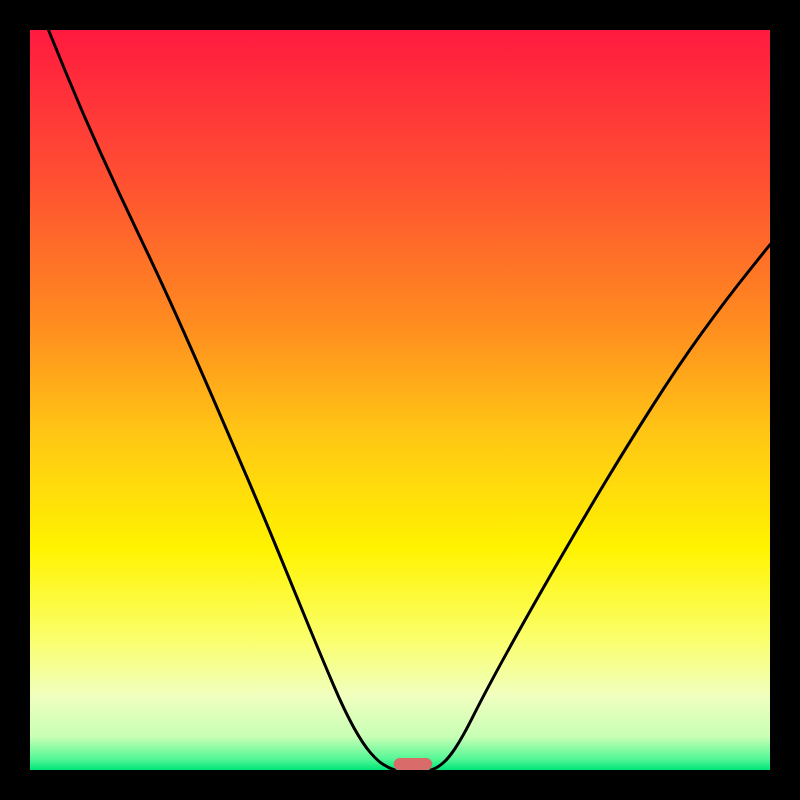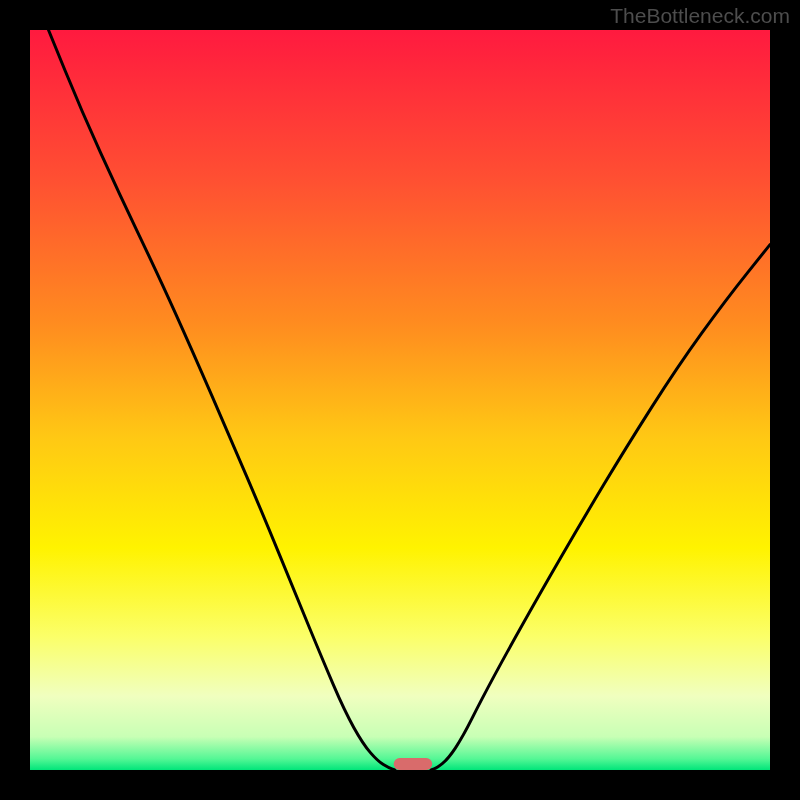--- a/index.html
+++ b/index.html
@@ -47,14 +47,13 @@
           <stop offset="95.5%" stop-color="#c8ffb5"></stop>
           <stop offset="98.5%" stop-color="#54f795"></stop>
           <stop offset="100%" stop-color="#00e57a"></stop>
         </linearGradient>
     </defs>
     <rect id="plot-bg" fill="url(#bg-grad)" x="30" y="30" width="740" height="740"></rect>
     <path id="curve-left" fill="none" d="M 48.5 30 Q 48.5 30 65.15 70.69999999999999 Q 81.80000000000001 111.39999999999999 100.30000000000001 152.1 Q 118.8 192.79999999999998 139.15 235.34999999999997 Q 159.5 277.9 176.15 314.9 Q 192.8 351.90000000000003 211.3 394.45000000000005 Q 229.8 437.00000000000006 246.45000000000002 475.85 Q 263.1 514.7 279.75 555.4000000000001 Q 296.4 596.1 309.35 627.55 Q 322.3 659 333.4 684.9000000000001 Q 344.5 710.8000000000001 353.75 727.45 Q 363 744.1 370.4 752.61 Q 377.79999999999995 761.12 383.34999999999997 764.45 Q 388.9 767.78 391.86 768.89 T 394.82 770" stroke="#000000" stroke-width="3" stroke-linecap="round"></path>
     <path id="curve-right" fill="none" d="M 431.08000000000004 770 Q 431.08000000000004 770 434.0400000000001 768.89 Q 437.00000000000006 767.78 442.55 763.3399999999999 Q 448.09999999999997 758.9 455.5 747.8 Q 462.9 736.6999999999999 472.15 718.2 Q 481.4 699.7 494.35 675.6500000000001 Q 507.3 651.6 523.9499999999999 622 Q 540.5999999999999 592.4 560.9499999999999 557.25 Q 581.3 522.1 603.5 485.1 Q 625.7 448.09999999999997 651.6 407.4 Q 677.5 366.7 701.55 333.4 Q 725.5999999999999 300.09999999999997 747.8 272.35 T 770 244.60000000000002" stroke="#000000" stroke-width="3" stroke-linecap="round"></path>
     <rect id="marker" x="393.71" y="758" width="38.480000000000004" height="12" rx="6" fill="#d96b6b"></rect>
   </svg>
-  <div class="watermark">TheBottleneck.com</div>
 </div>
 
 </body></html>

